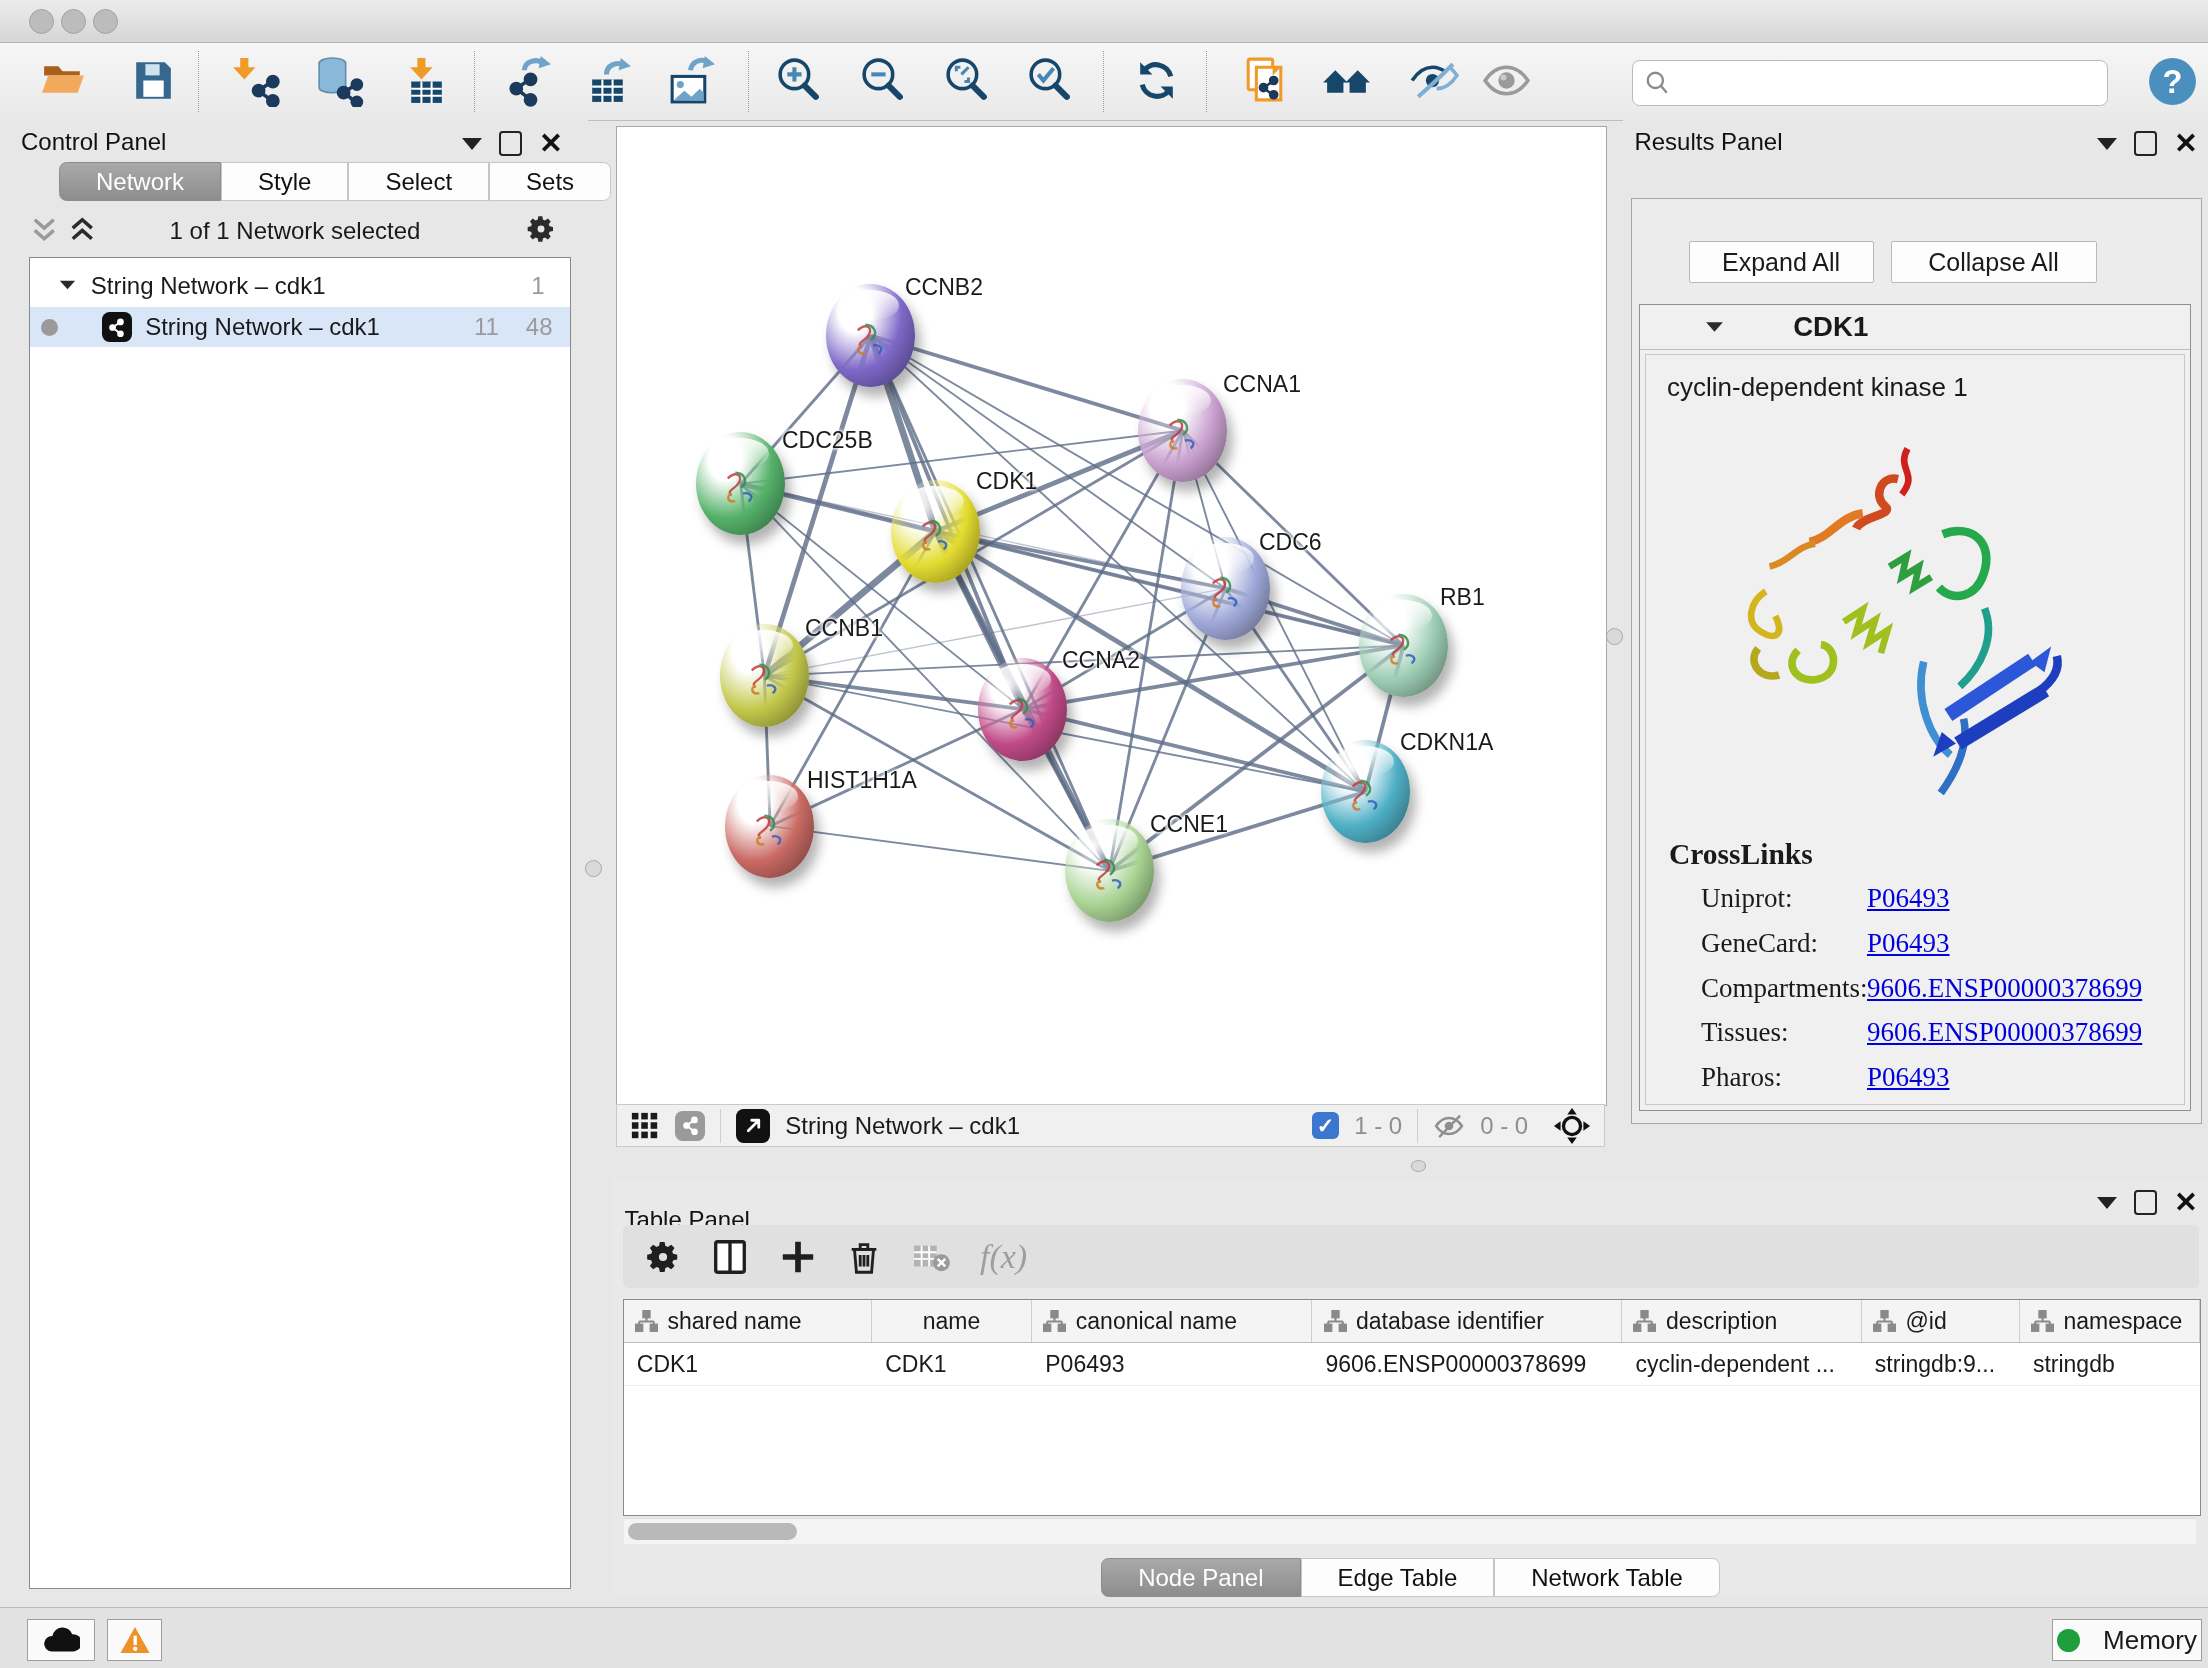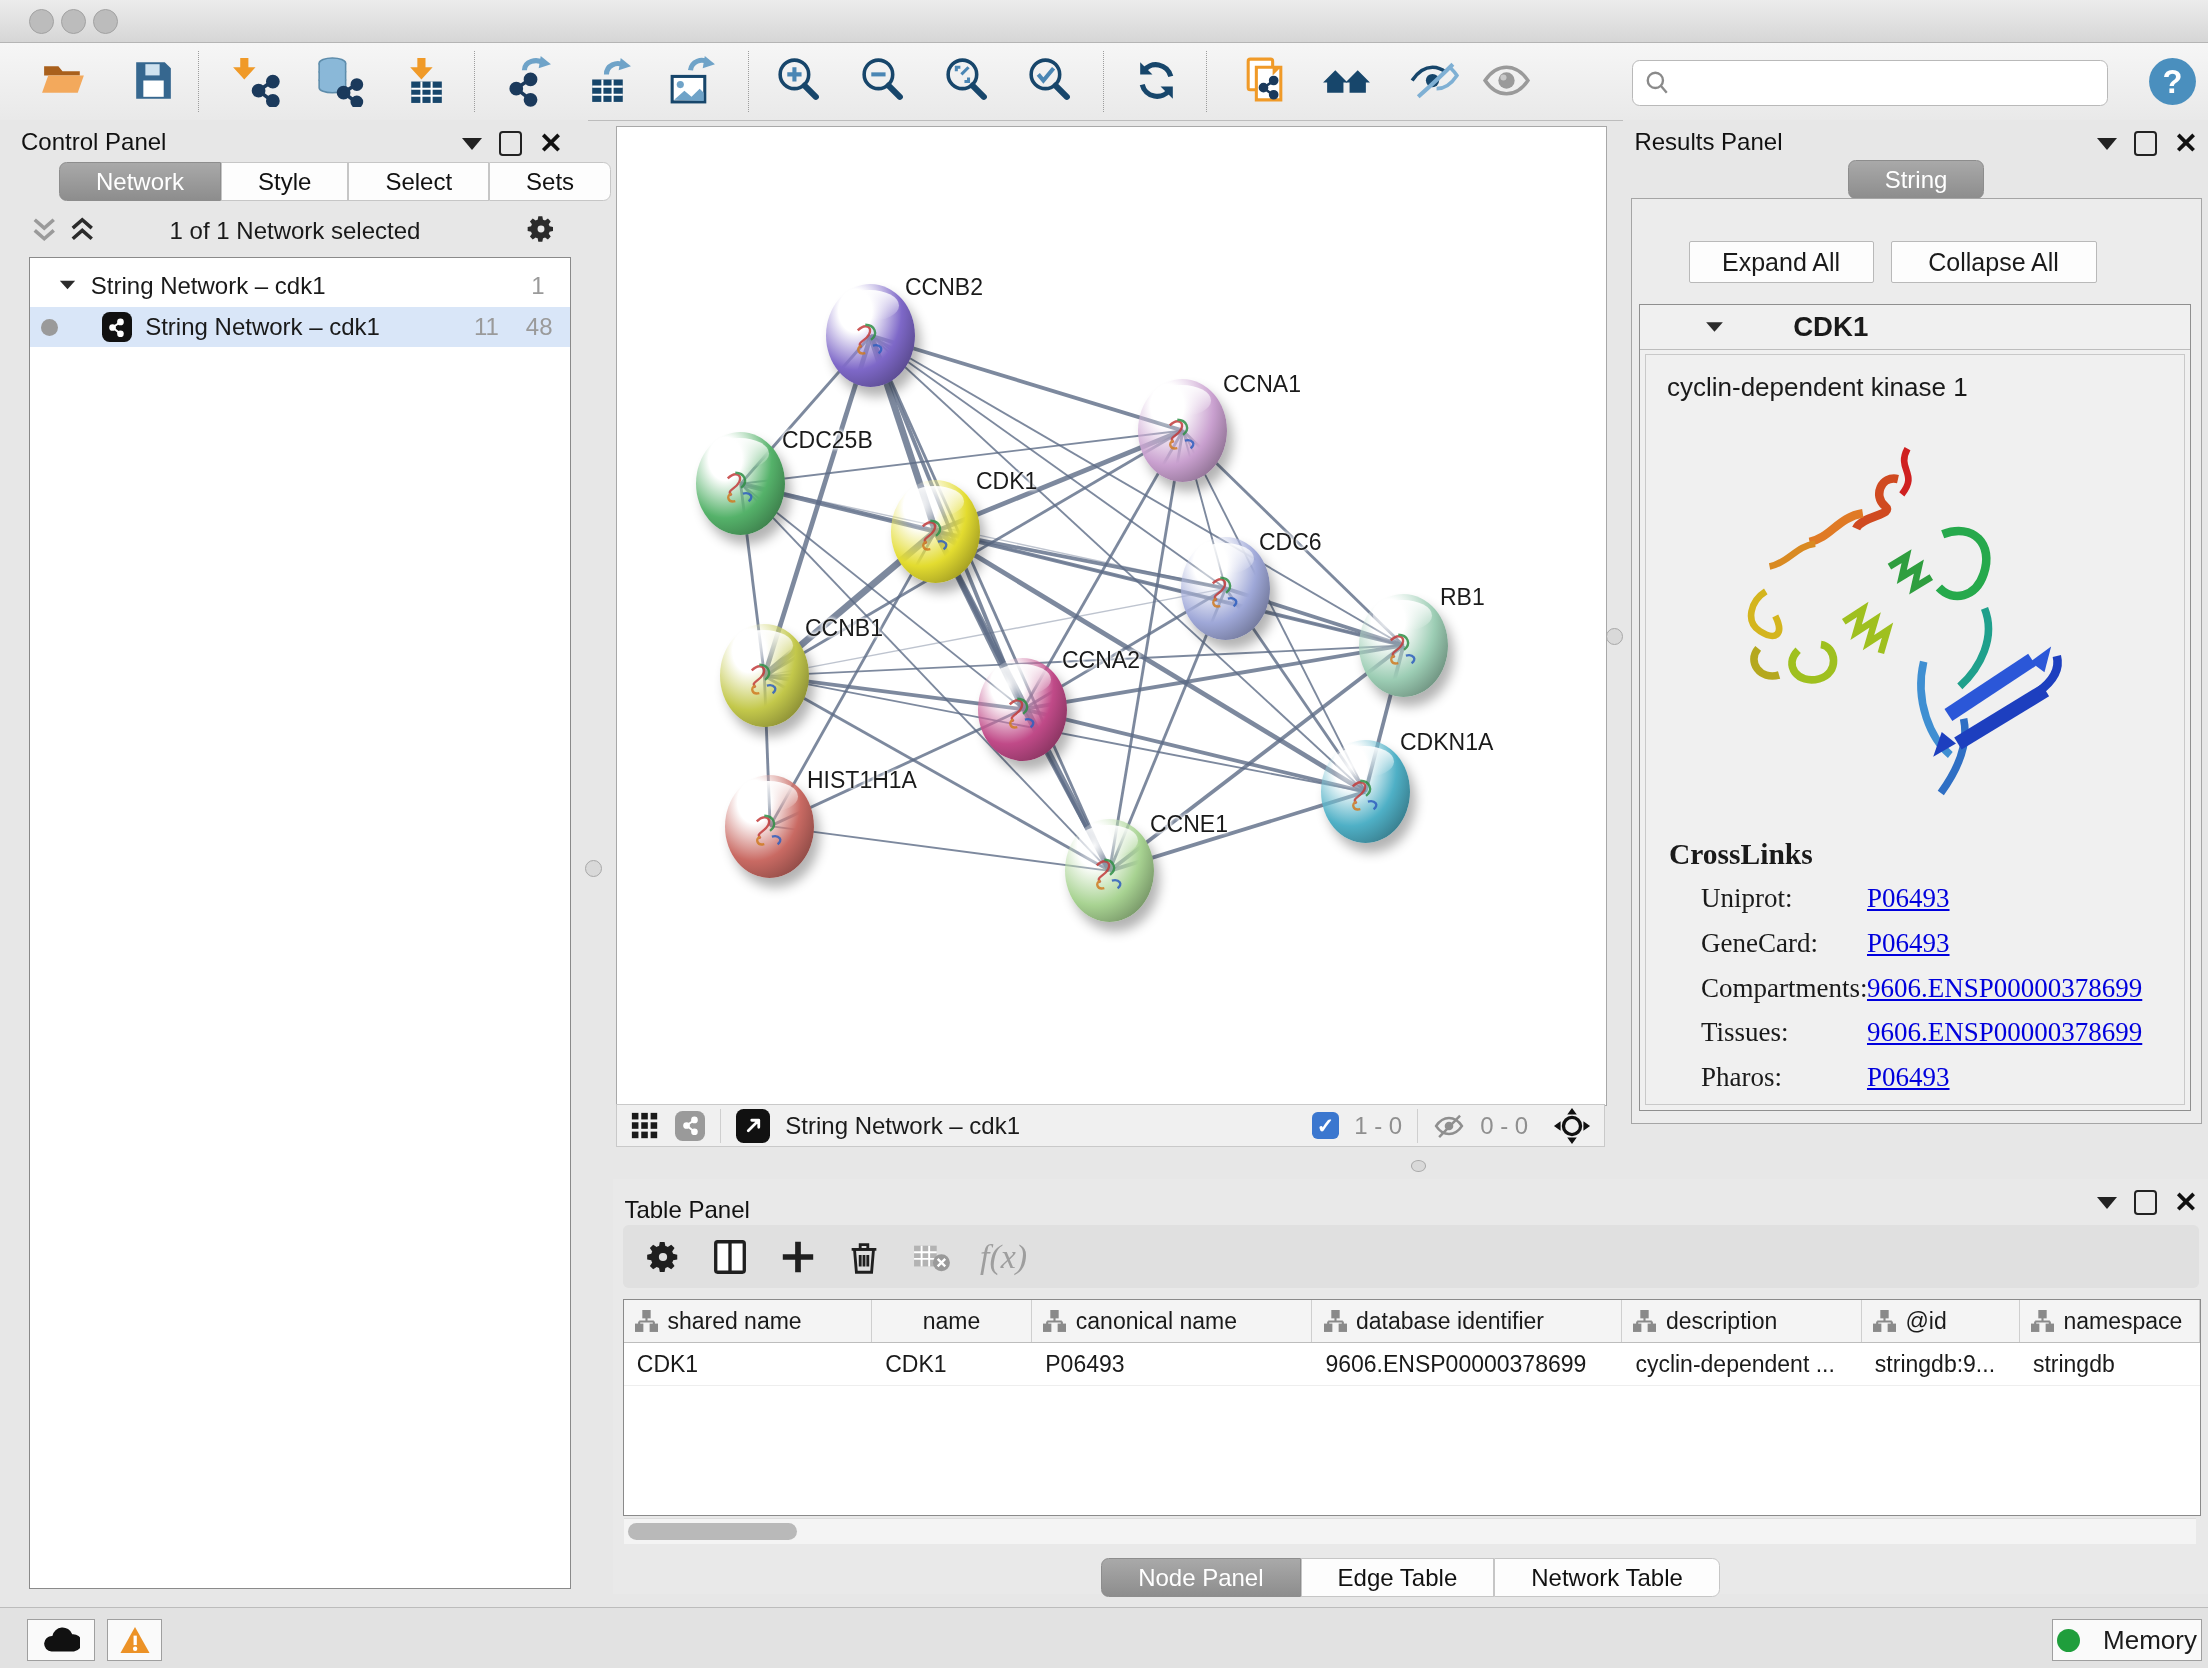--- a/index.html
+++ b/index.html
@@ -576,23 +576,20 @@
   </span>
 </div>
 
 <div id="results-panel" class="abs">
   <span class="panel-title abs" style="left:11.4px;top:7.6px">Results Panel</span>
   <div class="win-ctl abs" style="left:474px;top:11.4px">
     <span class="tri-down"></span>
     <span class="box-ctl"></span>
     <span class="x-ctl">✕</span>
   </div>
-  <div class="abs" style="left:0;top:40px;width:100%;display:flex;justify-content:center">
-    <span class="tab single active">String</span>
-  </div>
   <div id="rp-box" class="abs">
     <span class="rp-btn" style="left:57px;width:183px">Expand All</span>
     <span class="rp-btn" style="left:259px;width:204px">Collapse All</span>
     <div id="rp-section">
       <div id="rp-sec-head">
         <span style="margin-left:63px">
           <svg width="23" height="23" viewBox="0 0 22 22">
               <path d="M3 6l8 9 8-9z" fill="#2b2b2b"></path>
             </svg>
         </span>
@@ -640,21 +637,21 @@
         <div class="xl-row serif" style="top:700px">
           <span class="xl-label">Pharos:</span>
           <span class="xl-value">P06493</span>
         </div>
       </div>
     </div>
   </div>
 </div>
 
 <div id="table-panel" class="abs">
-  <span class="panel-title abs" style="left:11.4px;top:17px">Table Panel</span>
+  <span class="panel-title abs" style="left:11.4px;top:27px">Table Panel</span>
   <div class="win-ctl abs" style="left:1484px;top:11.4px">
     <span class="tri-down"></span>
     <span class="box-ctl"></span>
     <span class="x-ctl">✕</span>
   </div>
   <div id="tp-toolbar">
     <span>
       <svg width="38" height="38" viewBox="0 0 24 24">
           <path d="M21 13.5v-3l-2.6-.5a6.7 6.7 0 00-.6-1.5l1.5-2.2-2.1-2.1-2.2 1.5c-.5-.3-1-.5-1.5-.6L13 2.5h-3l-.5 2.6c-.5.1-1 .3-1.5.6L5.8 4.2 3.7 6.3l1.5 2.2c-.3.5-.5 1-.6 1.5l-2.6.5v3l2.6.5c.1.5.3 1 .6 1.5l-1.5 2.2 2.1 2.1 2.2-1.5c.5.3 1 .5 1.5.6l.5 2.6h3l.5-2.6c.5-.1 1-.3 1.5-.6l2.2 1.5 2.1-2.1-1.5-2.2c.3-.5.5-1 .6-1.5z" fill="#1f1f1f"></path>
           <circle cx="12" cy="12" r="2.6" fill="#e0e0e0"></circle>

